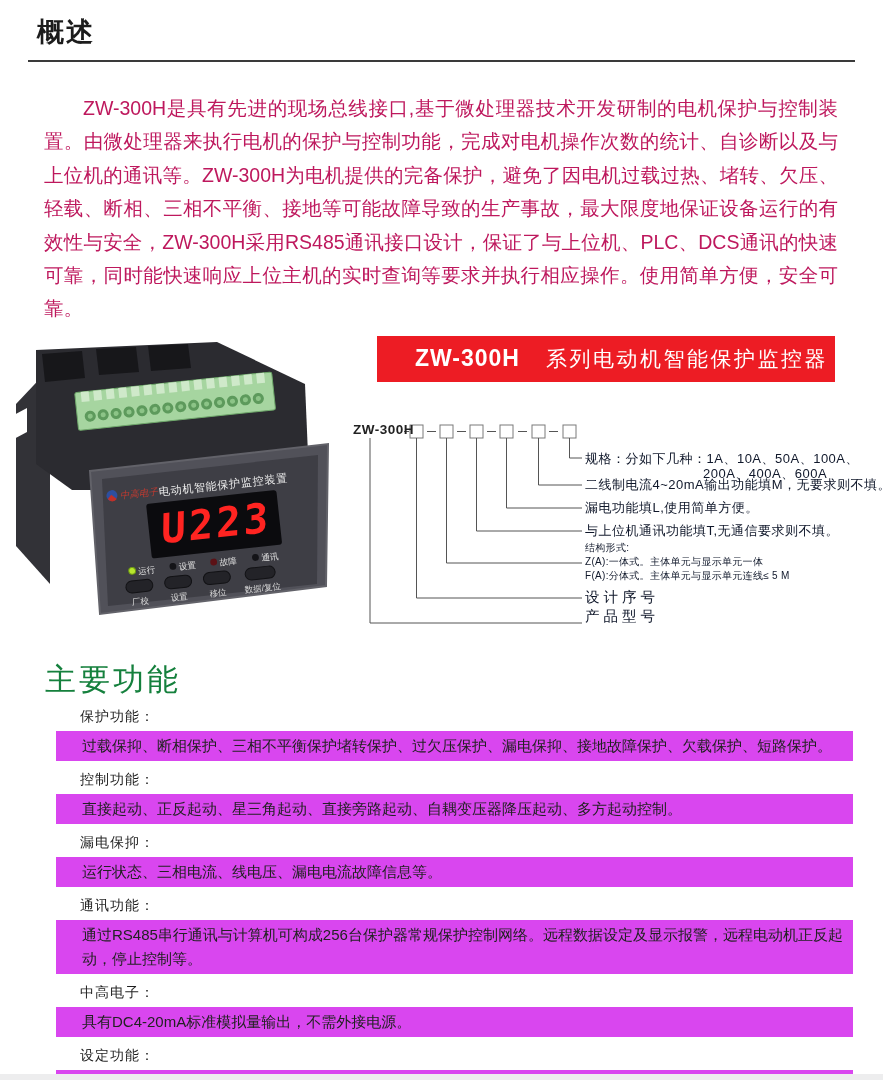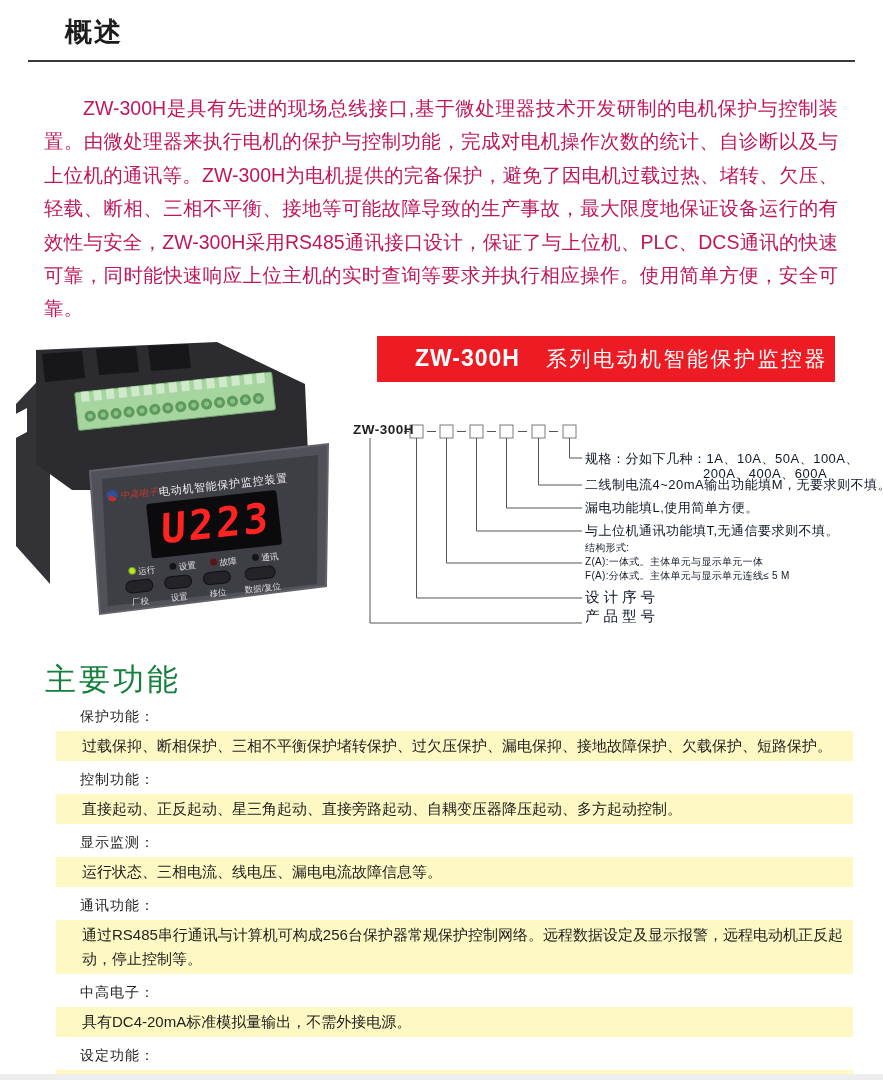--- a/index.html
+++ b/index.html
@@ -2,21 +2,21 @@
 <html><head>
 <meta charset="utf-8">
 <style>
   html,body { margin:0; padding:0; background:#ffffff; }
   .page {
     position:relative; width:883px; height:1080px; background:#fff;
     font-family:"Liberation Sans", sans-serif; color:#1d1d1d; overflow:hidden;
   }
   .page::after { content:""; position:absolute; left:0; right:0; bottom:0; height:6px; background:#ededee; }
 
-  .overview-title { padding:14px 0 0 65px; font-size:27px; font-weight:bold; letter-spacing:2px; color:#1c1c1c; }
+  .overview-title { padding:14px 0 0 37px; font-size:27px; font-weight:bold; letter-spacing:2px; color:#1c1c1c; }
   .rule { margin:10px 28px 0 28px; border-top:2px solid #3a3a3a; height:0; }
   .intro {
     margin:30px 45px 0 44px; font-size:19.5px; line-height:33.4px;
     text-align:justify; text-indent:2em; color:#be185d;
   }
 
   .product-row { position:relative; height:318px; margin-top:4px; }
 
   .device-svg { position:absolute; left:12px; top:8px; width:322px; height:302px; }
 
@@ -32,21 +32,21 @@
   .diagram svg { position:absolute; left:0; top:0; }
   .dg-prefix { position:absolute; left:1px; top:0; font-size:13.5px; font-weight:bold; letter-spacing:0.5px; color:#222; }
   .dg-label { position:absolute; left:233px; font-size:13px; color:#0f172a; letter-spacing:0.5px; line-height:15px; white-space:nowrap; }
   .dg-spec2 { padding-left:118px; }
   .dg-struct { font-size:10px; line-height:14px; letter-spacing:0.3px; }
   .dg-wide { font-size:14.5px; letter-spacing:4px; }
 
   .functions-title { margin:14px 0 0 45px; font-size:31px; letter-spacing:3px; line-height:36px; color:#15803d; }
   .func-head { margin:7px 0 4px 80px; font-size:14px; line-height:22px; letter-spacing:1px; color:#1f1f1f; }
   .func-bar {
-    margin:0 30px 2px 56px; background:#fef9c3; padding:3px 8px 3px 26px;
+    margin:0 30px 2px 56px; background:#d946ef; padding:3px 8px 3px 26px;
     font-size:15px; line-height:24px; color:#222;
   }
 </style>
 </head>
 <body>
 
 <div class="page">
 
   <div class="overview-title">概述</div>
   <div class="rule"></div>
@@ -142,21 +142,21 @@
   </div>
 
   <div class="functions-title">主要功能</div>
 
   <div class="func-head">保护功能：</div>
   <div class="func-bar">过载保抑、断相保护、三相不平衡保护堵转保护、过欠压保护、漏电保抑、接地故障保护、欠载保护、短路保护。</div>
 
   <div class="func-head">控制功能：</div>
   <div class="func-bar">直接起动、正反起动、星三角起动、直接旁路起动、自耦变压器降压起动、多方起动控制。</div>
 
-  <div class="func-head">显示监测：</div>
+  <div class="func-head">漏电保抑：</div>
   <div class="func-bar">运行状态、三相电流、线电压、漏电电流故障信息等。</div>
 
   <div class="func-head">通讯功能：</div>
   <div class="func-bar">通过RS485串行通讯与计算机可构成256台保护器常规保护控制网络。远程数据设定及显示报警，远程电动机正反起动，停止控制等。</div>
 
   <div class="func-head">中高电子：</div>
   <div class="func-bar">具有DC4-20mA标准模拟量输出，不需外接电源。</div>
 
   <div class="func-head">设定功能：</div>
   <div class="func-bar">额定电流、保护电流曲线、启动时间相不平衡、过欠压设定、漏电电流值、通讯地址等。</div>

